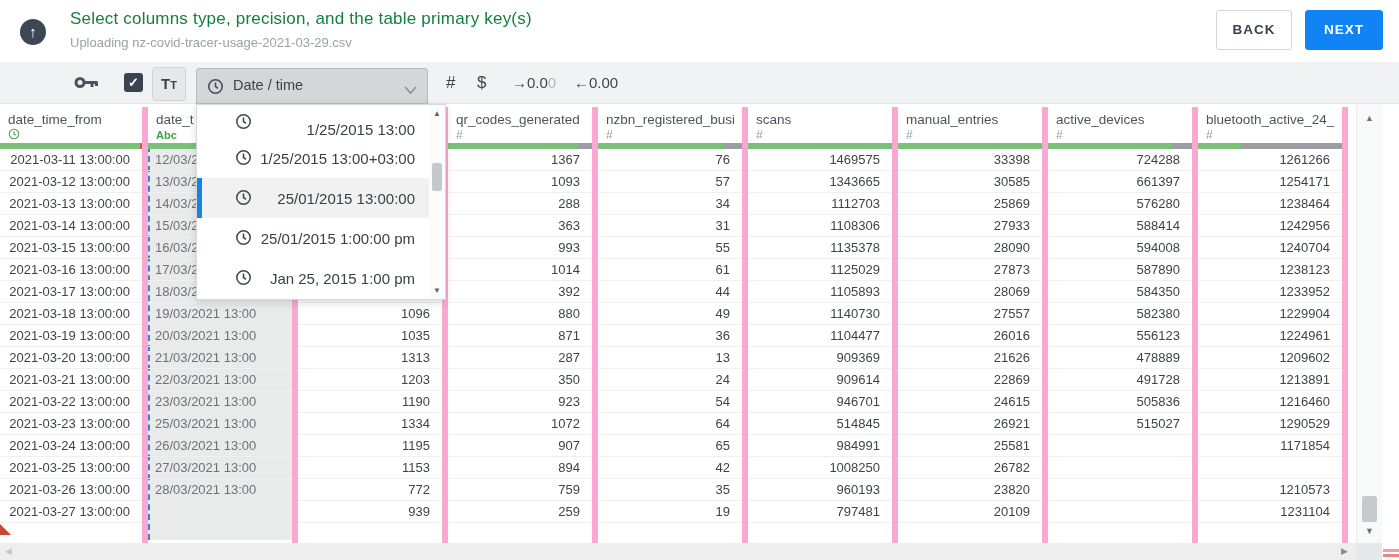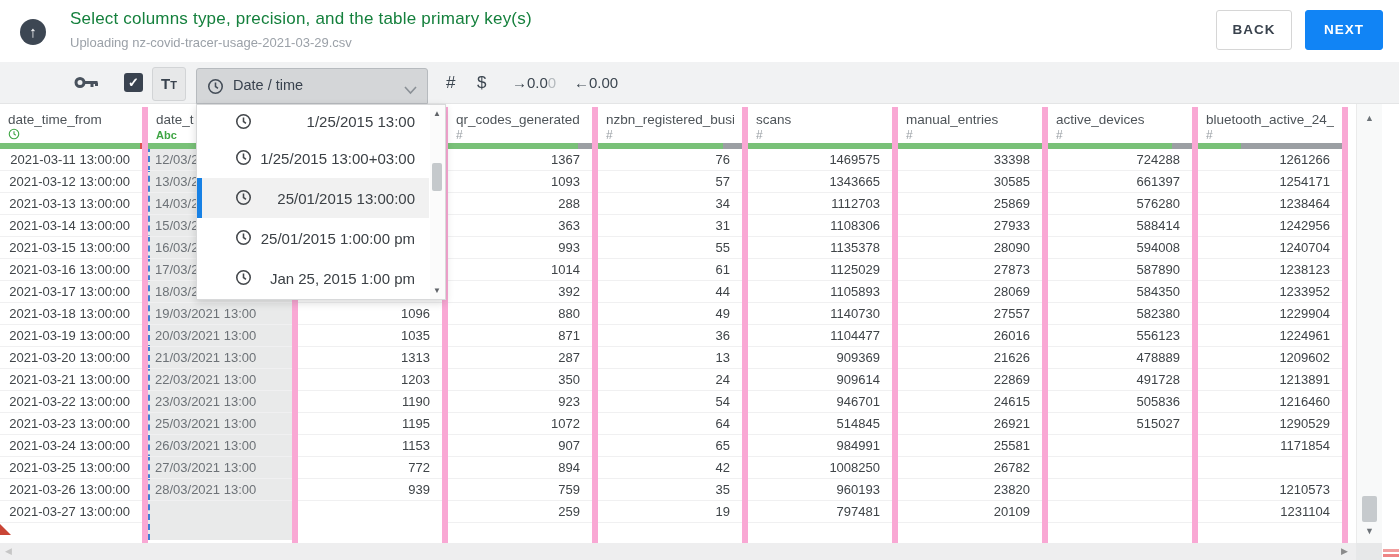--- a/index.html
+++ b/index.html
@@ -58,21 +58,21 @@
   .cell.al { text-align:left; padding-left:7px; }
   .cell.selc { color:#6d7277; }
   .err-marker { position:absolute; left:0; top:420px; width:0; height:0; z-index:3;
                 border-bottom:11px solid #c94536; border-right:11px solid transparent; }
 
   
   .dropdown { position:absolute; left:196px; top:104px; width:250px; height:196px; background:#fff;
               border:1px solid #d8d9da; box-shadow:0 3px 8px rgba(0,0,0,.14); z-index:10; }
   .dd-list { position:absolute; left:0; top:0; width:232px; }
   .dd-item { position:relative; height:40px; display:flex; align-items:center; color:#3b4045; font-size:15px; }
-  .dd-item.first { height:33px; }
+  .dd-item.first { height:33px;align-items:flex-end; }
   .dd-item.on { background:#f1f1f1; }
   .dd-ic { position:absolute; left:38px; top:50%; margin-top:-9px; color:#44484c; }
   .dd-tx { flex:1; text-align:right; margin-right:14px; margin-left:60px; white-space:nowrap; }
   .dd-sel-bar { position:absolute; left:0; top:0; bottom:0; width:5px; background:#1781e5; }
   .dd-sb { position:absolute; left:233px; top:0; width:15px; height:194px; background:#fbfbfb; }
   .dd-sb .a-up { position:absolute; left:3px; top:4px; font-size:8px; color:#5f6368; }
   .dd-sb .a-dn { position:absolute; left:3px; bottom:4px; font-size:8px; color:#5f6368; }
   .dd-sb .thumb { position:absolute; left:2px; top:58px; width:10px; height:28px; background:#c5c9cc; border-radius:2px; }
 
   
@@ -199,20 +199,21 @@
         <div class="cell ar"></div>
         <div class="cell ar"></div>
         <div class="cell ar"></div>
         <div class="cell ar"></div>
         <div class="cell ar"></div>
         <div class="cell ar">1096</div>
         <div class="cell ar">1035</div>
         <div class="cell ar">1313</div>
         <div class="cell ar">1203</div>
         <div class="cell ar">1190</div>
+        <div class="cell ar">1334</div>
         <div class="cell ar">1195</div>
         <div class="cell ar">1153</div>
         <div class="cell ar">772</div>
         <div class="cell ar">939</div>
       </div>
       <div class="col" style="left: 448px; width: 150px;">
         <div class="hdr">
           <div class="nm">qr_codes_generated</div>
           <div class="ty gray">#</div>
         </div>

